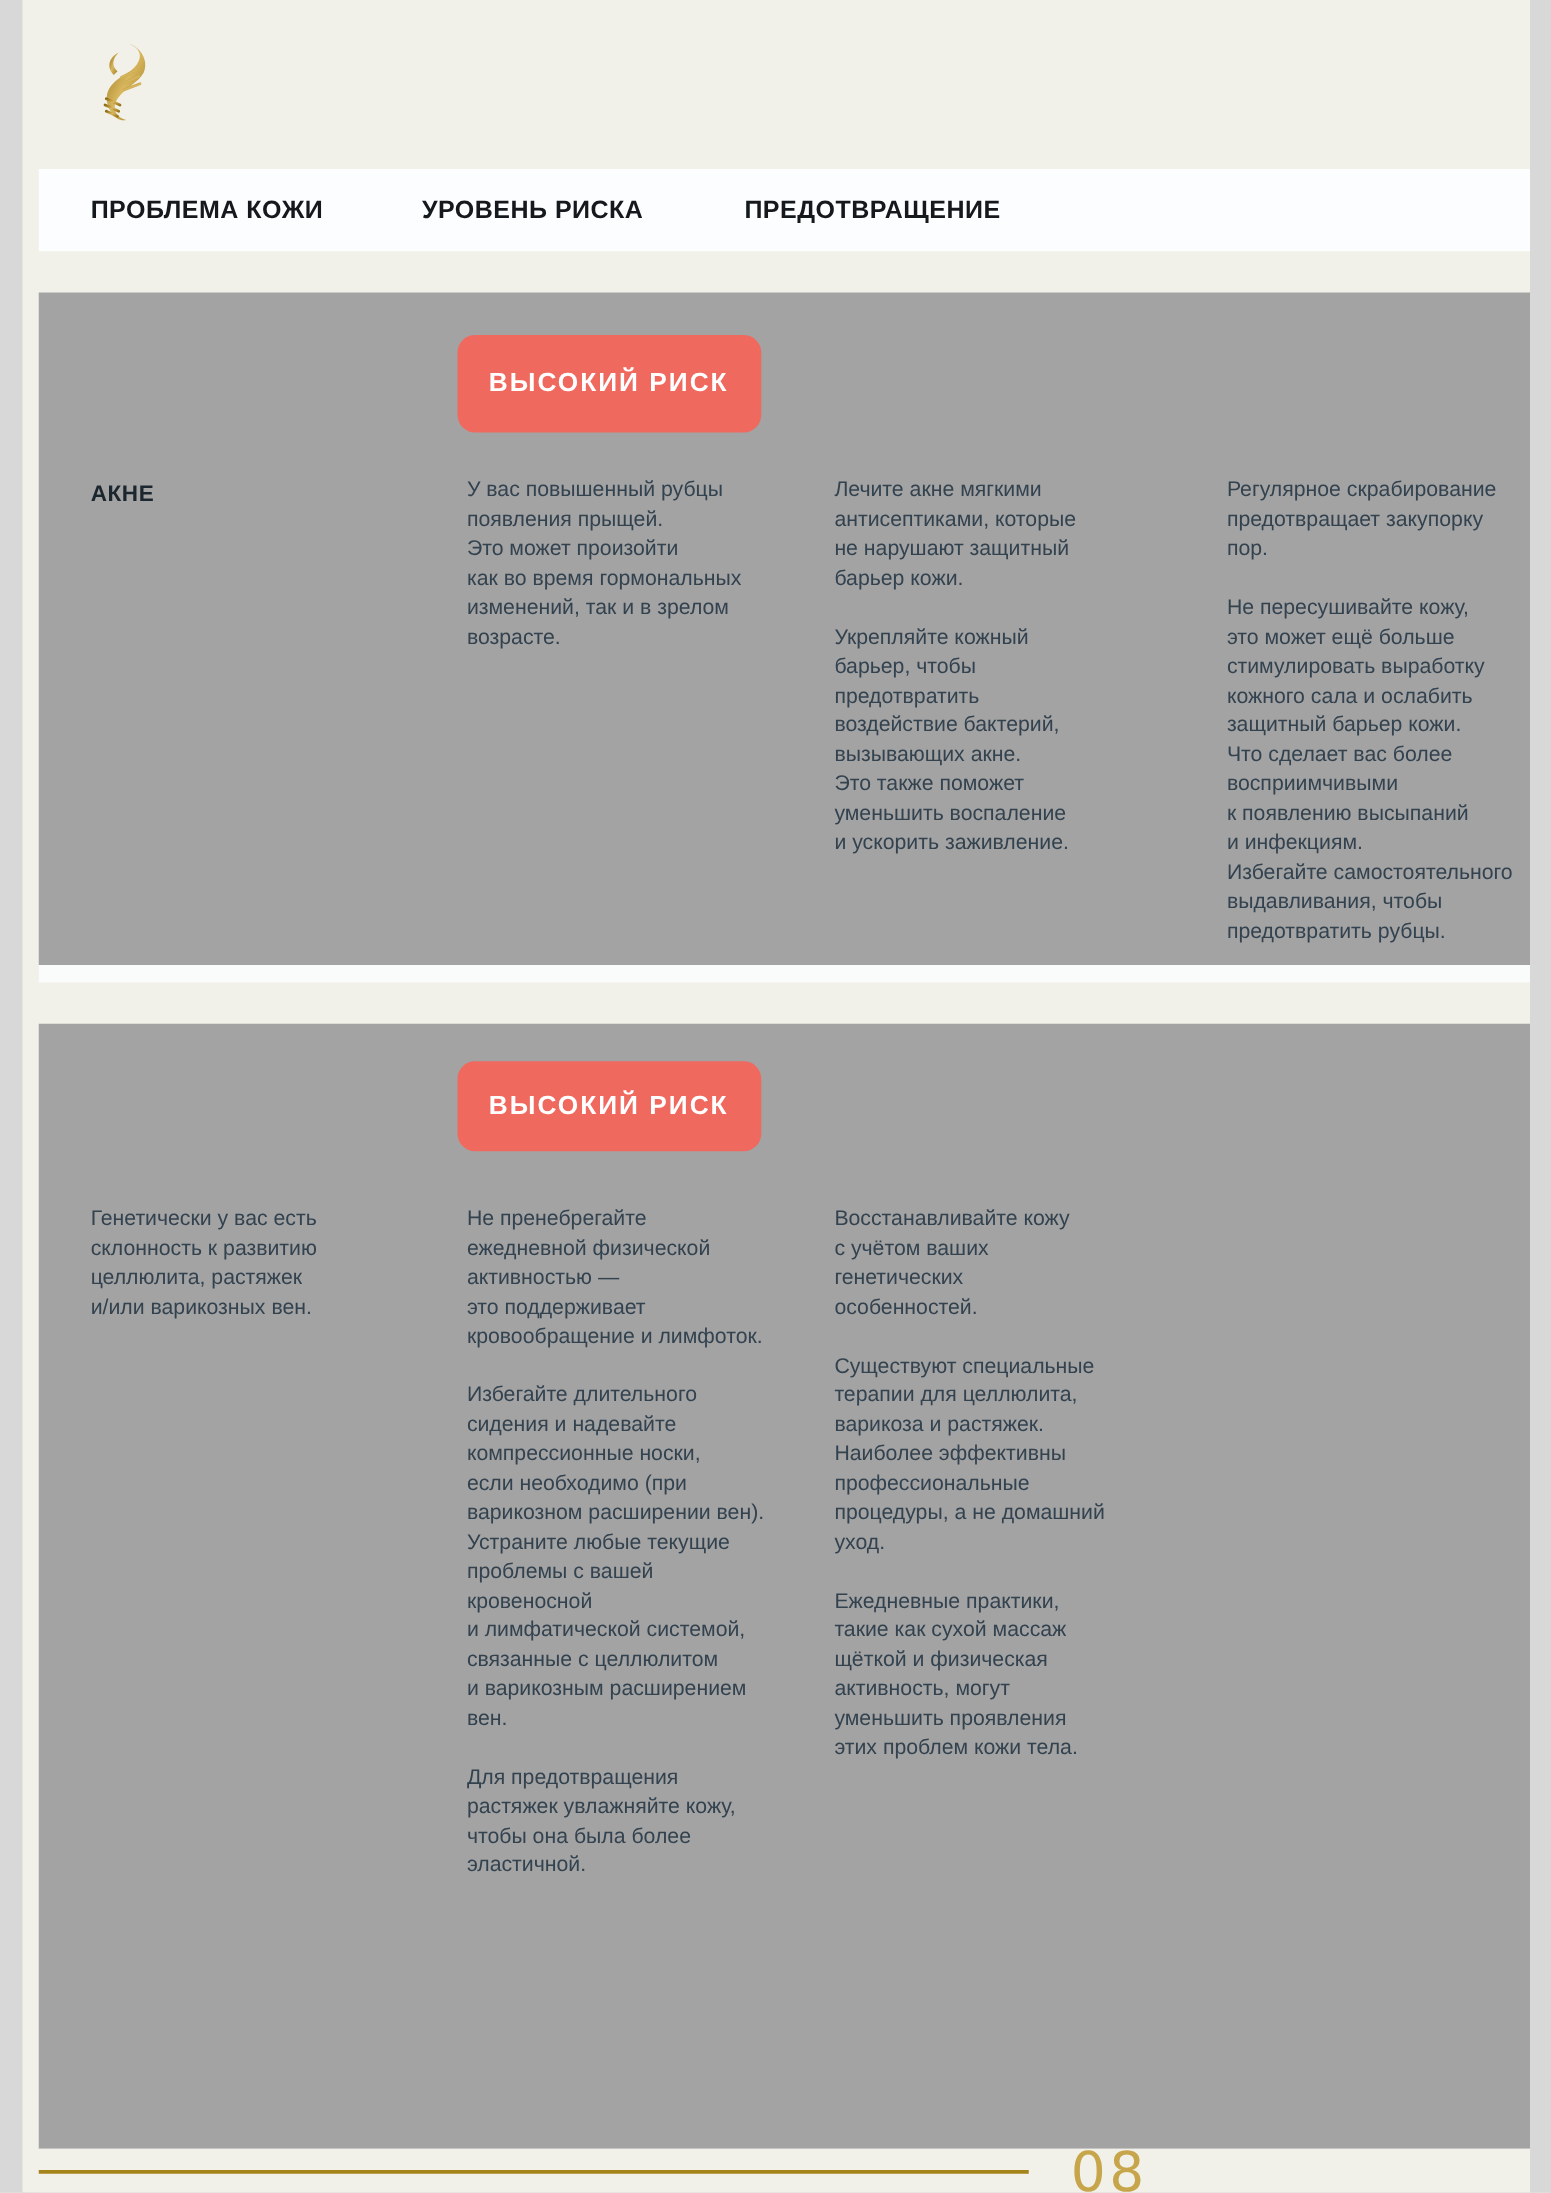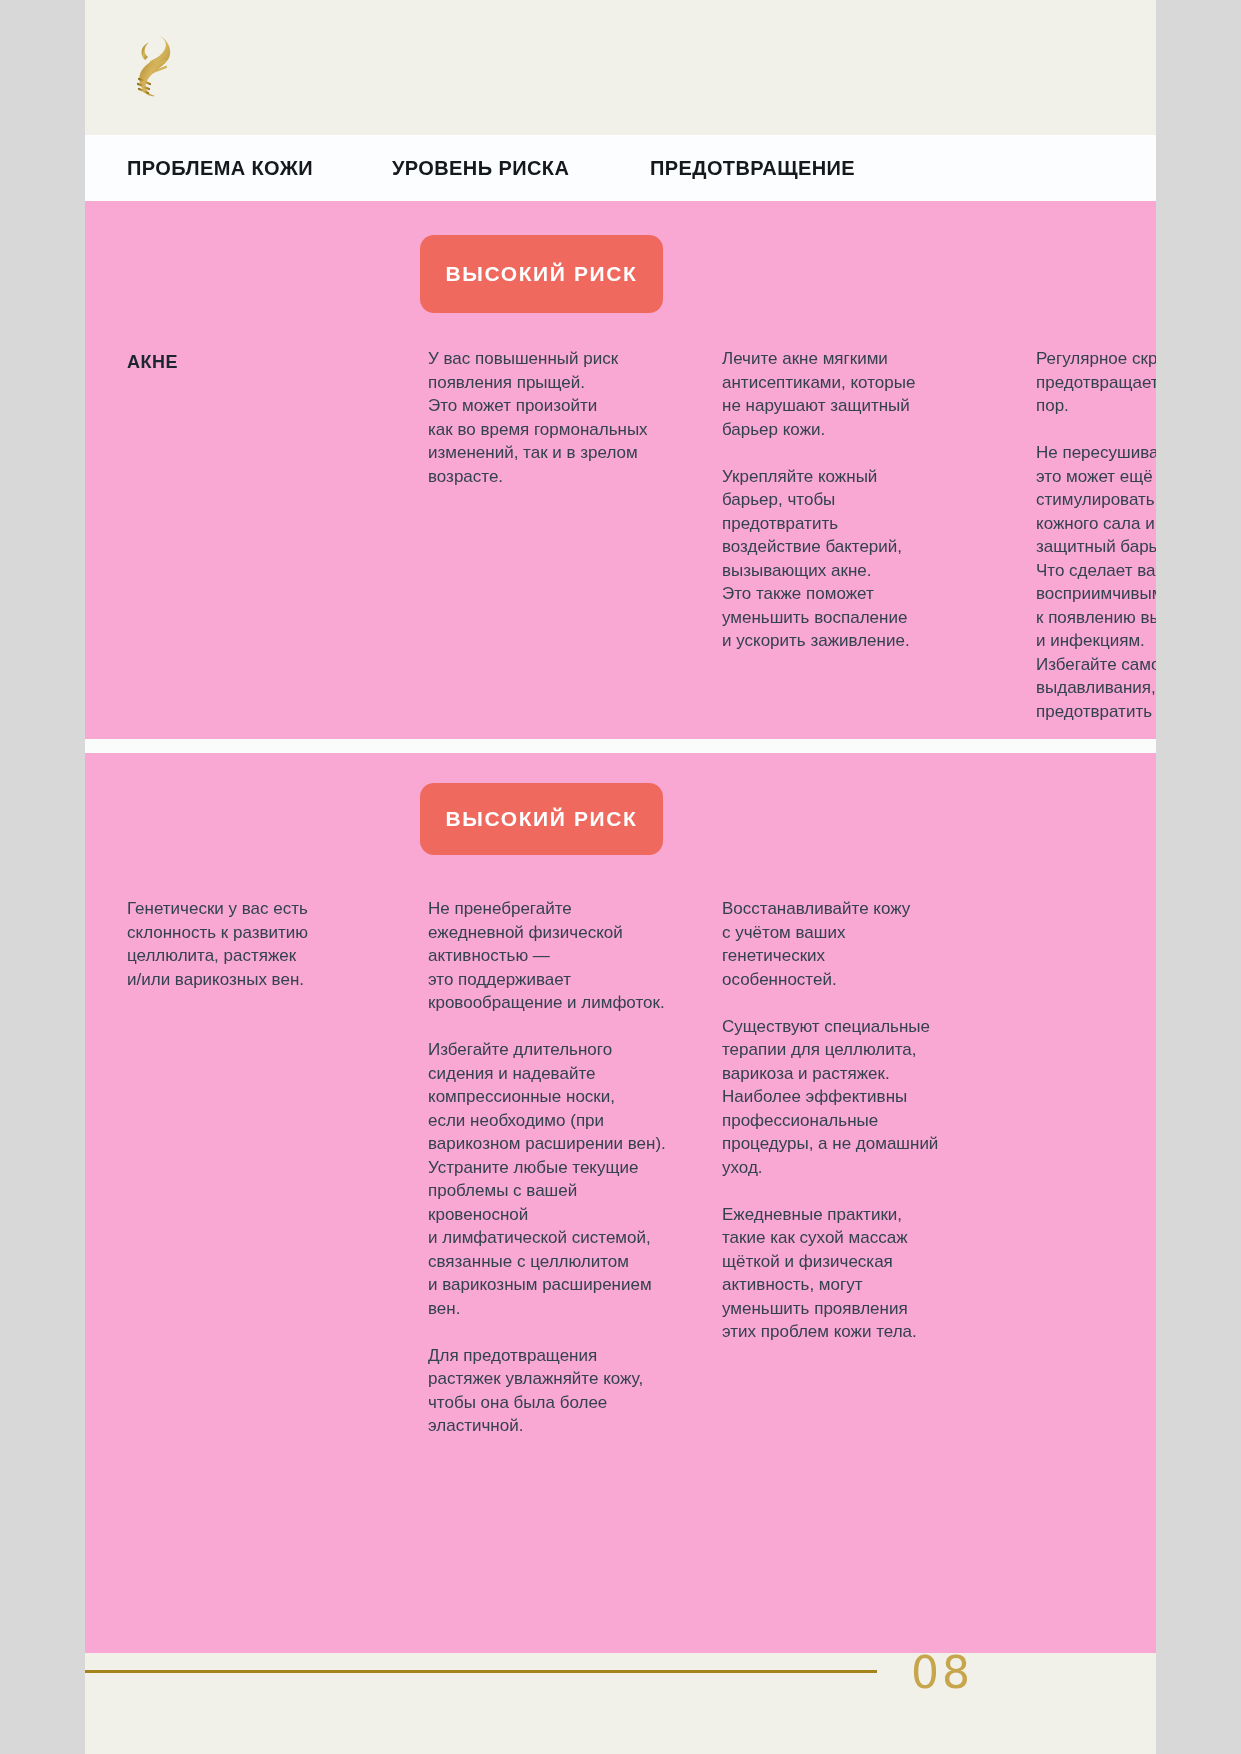--- a/index.html
+++ b/index.html
@@ -1,45 +1,46 @@
 <!DOCTYPE html>
 <html><head>
 <meta charset="utf-8">
 <style>
   * { margin:0; padding:0; box-sizing:border-box; }
   html,body { background:#d8d8d8; }
   .page {
     position:relative;
-    width:1071px; height:1754px;
+    width:1206px; height:1754px;
     margin:0 auto;
     background:#f1f0e9;
     font-family:"Liberation Sans", sans-serif;
     color:#33424f;
     overflow:hidden;
+    padding-left:13px;
   }
   
   .top-band { position:relative; height:135px; background:#f1f0e9; }
   .logo { position:absolute; left:42px; top:32px; width:50px; height:68px; }
 
   
   .header-row {
     height:66px; background:#fcfdfe;
     display:grid;
     grid-template-columns:265px 258px 278px 1fr;
     align-items:center;
     padding-left:42px;
   }
   .header-cell {
     font-size:20px; font-weight:700; color:#15191d;
     letter-spacing:0.4px;
     font-family:"Liberation Sans", sans-serif;
   }
 
   
-  .section { position:relative; background:#f9a8d4; }
+  .section { position:relative; background:#a3a3a3;margin-top:33px; }
   .section-1 { height:538px; }
   .section-gap { height:14px; background:#fafbfb; }
   .section-2 { height:900px; }
 
   .risk-badge {
     position:absolute; left:335px; width:243px;
     background:#f0695f; color:#ffffff;
     border-radius:14px;
     display:flex; align-items:center; justify-content:center;
     font-size:21px; font-weight:700; letter-spacing:1.6px;
@@ -112,21 +113,21 @@
   <div class="header-row">
     <div class="header-cell">ПРОБЛЕМА КОЖИ</div>
     <div class="header-cell">УРОВЕНЬ РИСКА</div>
     <div class="header-cell">ПРЕДОТВРАЩЕНИЕ</div>
   </div>
 
   <div class="section section-1">
     <div class="risk-badge badge-1">ВЫСОКИЙ РИСК</div>
     <div class="row row-1">
       <div class="problem-name">АКНЕ</div>
-      <div class="cell-text">У вас повышенный риск
+      <div class="cell-text">У вас повышенный рубцы
 появления прыщей.
 Это может произойти
 как во время гормональных
 изменений, так и в зрелом
 возрасте.</div>
       <div class="cell-text">Лечите акне мягкими
 антисептиками, которые
 не нарушают защитный
 барьер кожи.
 

